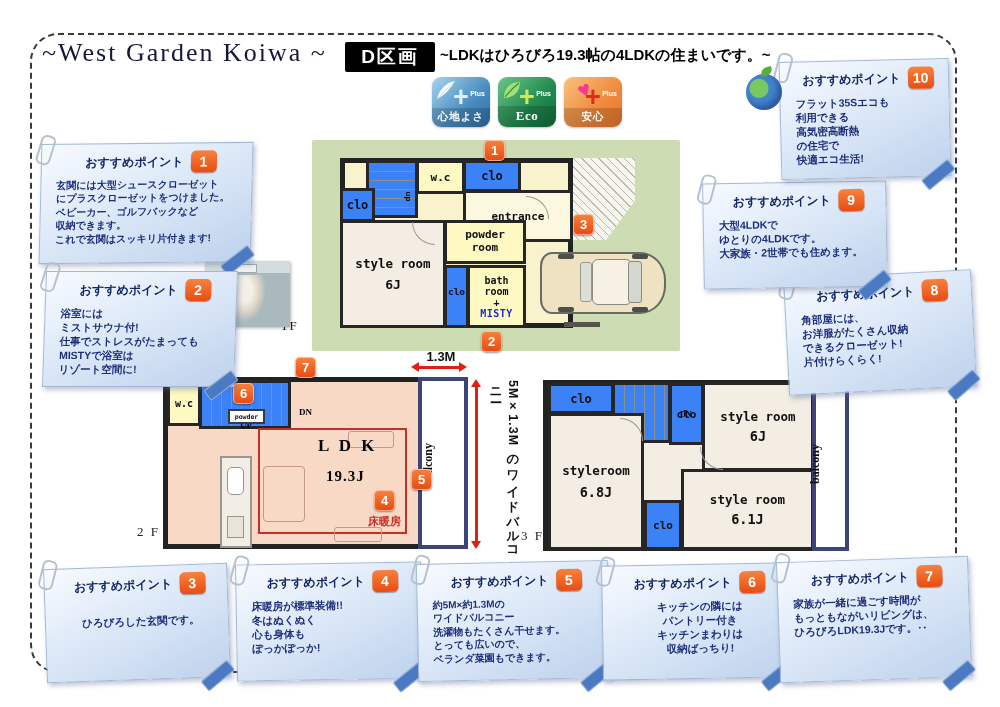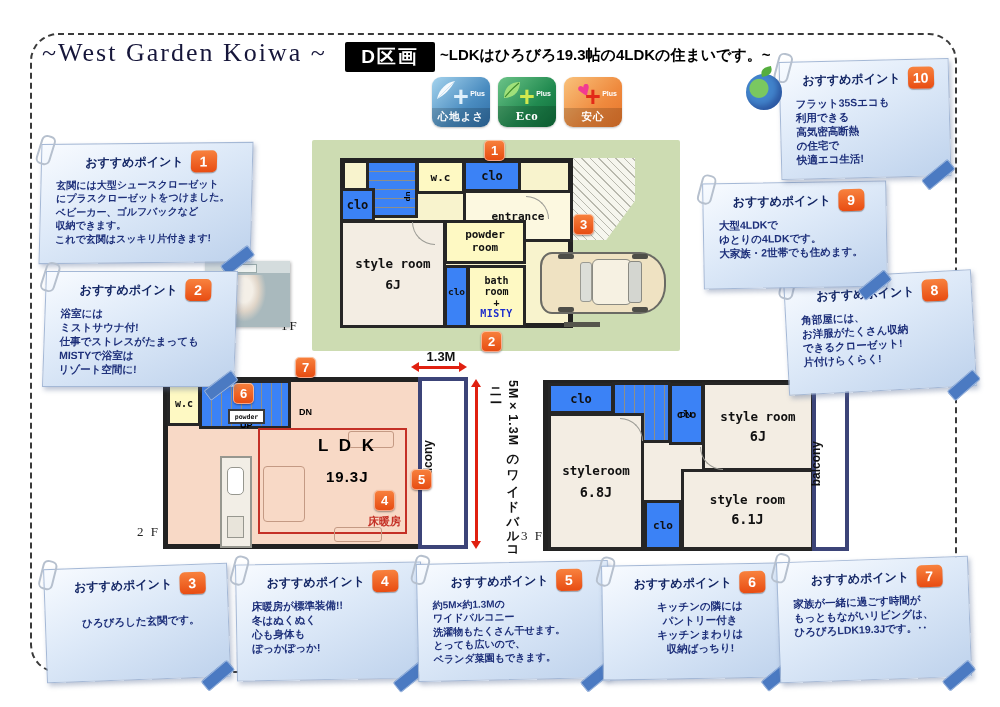--- a/index.html
+++ b/index.html
@@ -64,21 +64,21 @@
   #note-8{left:786px;top:274px;width:164px;height:103px;transform:rotate(-3deg);}
   #note-9{left:703px;top:182px;width:160px;height:92px;transform:rotate(-1deg);}
   #note-10{left:780px;top:60px;width:146px;height:104px;transform:rotate(-1.4deg);}
   #earth-icon{left:746px;top:74px;width:36px;height:36px;border-radius:50%;z-index:11;
         background:radial-gradient(circle at 36% 40%,#7ac860 0 9px,#4284cc 10px 100%);
         box-shadow:inset -4px -4px 6px rgba(0,0,80,.35);}
   #earth-icon::after{content:"";position:absolute;top:-7px;left:15px;width:11px;height:9px;background:#55ae3e;
         border-radius:70% 0 70% 0;transform:rotate(-12deg);}
 
   
-  .mono{font-family:Liberation Sans, sans-serif;padding-left:30px;}
+  .mono{font-family:Liberation Serif, serif;padding-left:30px;}
   .room{position:absolute;border:3px solid #262626;box-sizing:border-box;color:#111;
         display:flex;flex-direction:column;align-items:center;justify-content:center;
         font-family:"DejaVu Sans Mono",monospace;font-weight:bold;}
   .cream{background:#3b82f6;} .wet{background:#fef9c3;} .plain{background:#f3ede3;}
   .frame{position:absolute;border:5px solid #222;box-sizing:border-box;}
   .treads-h{background-image:repeating-linear-gradient(180deg,transparent 0 8px,#8f8f88 8px 9px);}
   .treads-v{background-image:repeating-linear-gradient(90deg,transparent 0 9px,#8f8f88 9px 10px);}
   .pbadge{position:absolute;width:21px;height:21px;border-radius:5px;color:#fff;font-size:13px;font-weight:bold;
           display:flex;align-items:center;justify-content:center;z-index:6;
           background:linear-gradient(180deg,#f8823e,#e64a10);box-shadow:0 1px 2px rgba(0,0,0,.4),inset 0 0 0 1px rgba(255,255,255,.5);}

